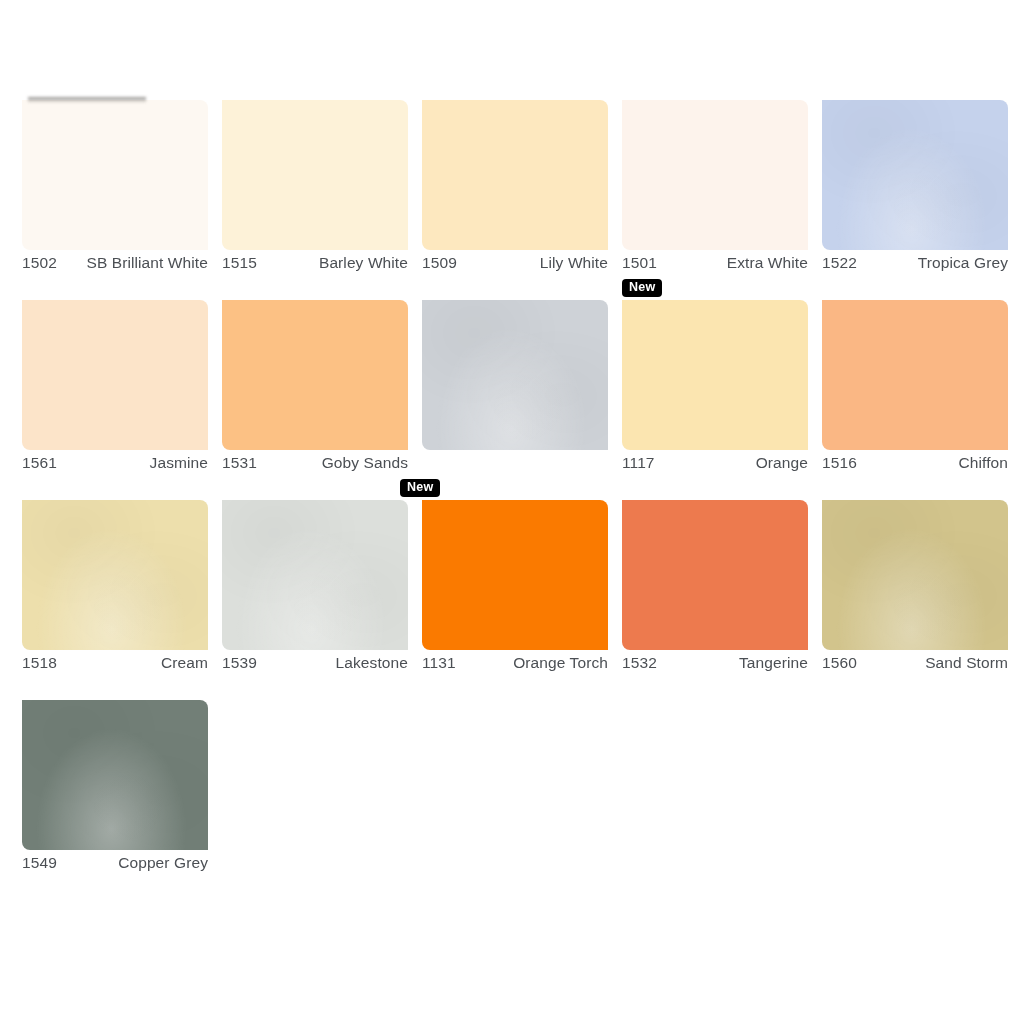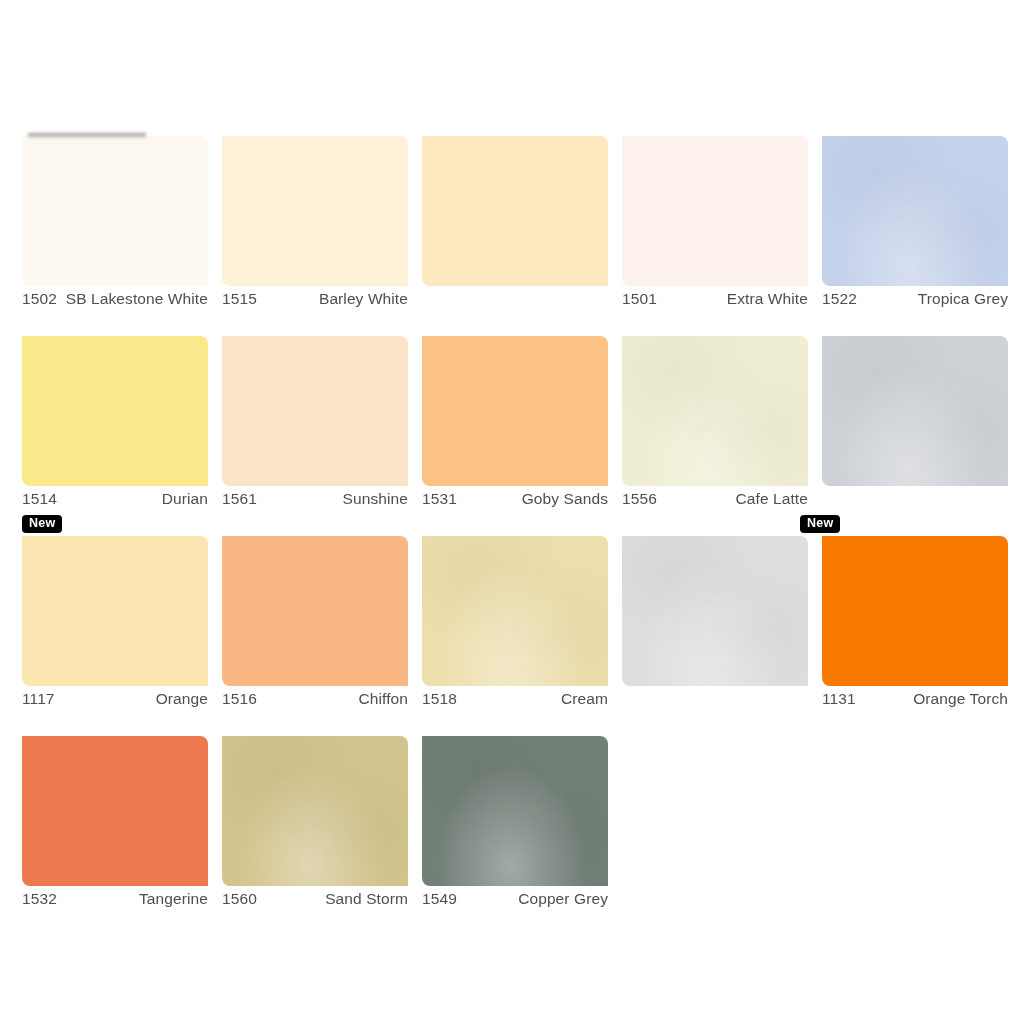--- a/index.html
+++ b/index.html
@@ -27,21 +27,20 @@
 
   .grid {
     position: absolute;
     left: 22px;
     top: 100px;
     width: 986px;
     display: grid;
     grid-template-columns: repeat(5, 186px);
     column-gap: 14px;
     row-gap: 19px;
-    margin-top: 36px;
   }
 
   .swatch-cell {
     position: relative;
     width: 186px;
     height: 181px;
   }
 
   .chip-wrap {
     position: relative;
@@ -131,36 +130,40 @@
 <body>
 
 <div id="swatch-chart">
   <div class="grid">
       <div class="swatch-cell">
         <div class="chip-wrap">
           <div class="chip shadow-top" style="background: rgb(253, 248, 242);"></div>
         </div>
         <div class="caption">
           <span class="code">1502</span>
-          <span class="name">SB Lakestone White</span>
+          <span class="name">SB Brilliant White</span>
         </div>
       </div>
       <div class="swatch-cell">
         <div class="chip-wrap">
           <div class="chip" style="background: rgb(253, 242, 216);"></div>
         </div>
         <div class="caption">
           <span class="code">1515</span>
           <span class="name">Barley White</span>
         </div>
       </div>
       <div class="swatch-cell">
         <div class="chip-wrap">
           <div class="chip" style="background: rgb(253, 232, 191);"></div>
         </div>
+        <div class="caption">
+          <span class="code">1509</span>
+          <span class="name">Lily White</span>
+        </div>
       </div>
       <div class="swatch-cell">
         <div class="chip-wrap">
           <div class="chip" style="background: rgb(253, 243, 236);"></div>
         </div>
         <div class="caption">
           <span class="code">1501</span>
           <span class="name">Extra White</span>
         </div>
       </div>
@@ -168,56 +171,38 @@
         <div class="chip-wrap">
           <div class="chip textured" style="background: rgb(197, 210, 236);"></div>
         </div>
         <div class="caption">
           <span class="code">1522</span>
           <span class="name">Tropica Grey</span>
         </div>
       </div>
       <div class="swatch-cell">
         <div class="chip-wrap">
-          <div class="chip" style="background: rgb(250, 233, 138);"></div>
-        </div>
-        <div class="caption">
-          <span class="code">1514</span>
-          <span class="name">Durian</span>
-        </div>
-      </div>
-      <div class="swatch-cell">
-        <div class="chip-wrap">
           <div class="chip" style="background: rgb(252, 228, 201);"></div>
         </div>
         <div class="caption">
           <span class="code">1561</span>
-          <span class="name">Sunshine</span>
+          <span class="name">Jasmine</span>
         </div>
       </div>
       <div class="swatch-cell">
         <div class="chip-wrap">
           <div class="chip" style="background: rgb(252, 193, 132);"></div>
         </div>
         <div class="caption">
           <span class="code">1531</span>
           <span class="name">Goby Sands</span>
         </div>
       </div>
       <div class="swatch-cell">
         <div class="chip-wrap">
-          <div class="chip textured" style="background: rgb(239, 238, 210);"></div>
-        </div>
-        <div class="caption">
-          <span class="code">1556</span>
-          <span class="name">Cafe Latte</span>
-        </div>
-      </div>
-      <div class="swatch-cell">
-        <div class="chip-wrap">
           <div class="chip textured" style="background: rgb(206, 210, 215);"></div>
         </div>
       </div>
       <div class="swatch-cell">
         <div class="chip-wrap">
           <span class="new-badge pos-left">New</span>
           <div class="chip" style="background: rgb(251, 229, 176);"></div>
         </div>
         <div class="caption">
           <span class="code">1117</span>
@@ -239,20 +224,24 @@
         </div>
         <div class="caption">
           <span class="code">1518</span>
           <span class="name">Cream</span>
         </div>
       </div>
       <div class="swatch-cell">
         <div class="chip-wrap">
           <div class="chip textured" style="background: rgb(220, 223, 219);"></div>
         </div>
+        <div class="caption">
+          <span class="code">1539</span>
+          <span class="name">Lakestone</span>
+        </div>
       </div>
       <div class="swatch-cell">
         <div class="chip-wrap">
           <span class="new-badge pos-overleft">New</span>
           <div class="chip" style="background: rgb(250, 122, 0);"></div>
         </div>
         <div class="caption">
           <span class="code">1131</span>
           <span class="name">Orange Torch</span>
         </div>

